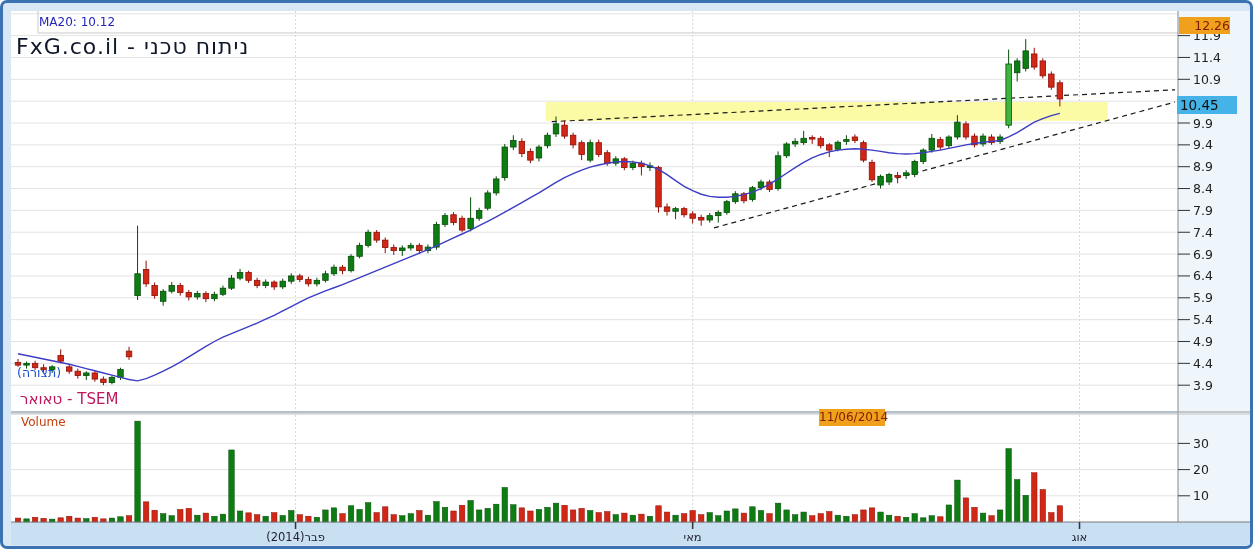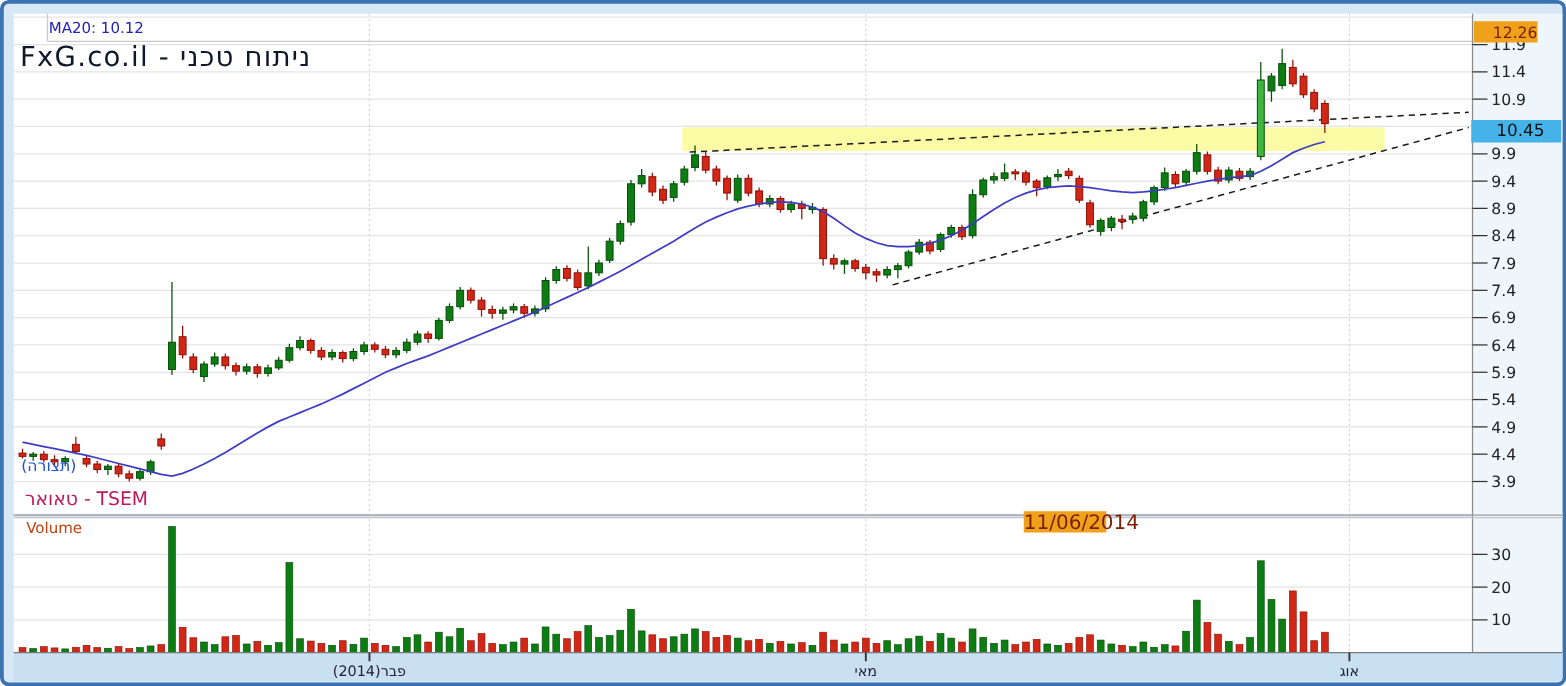--- a/index.html
+++ b/index.html
@@ -10,22 +10,22 @@
   }
   #chart-svg{position:absolute;left:0;top:0;}
   .overlay{position:absolute;white-space:nowrap;}
   #ma-label{left:36px;top:12px;font-size:12px;color:#2525bb;}
   #watermark{left:13px;top:31px;font-size:22px;color:#0f172a;letter-spacing:1px;}
   #annotation{left:14px;top:362px;font-size:12.5px;color:#1d4ed8;}
   #symbol-label{left:17px;top:387px;font-size:15px;color:#be185d;}
   #volume-label{left:18px;top:412px;font-size:12px;color:#c2410c;}
   .badge{position:absolute;box-sizing:border-box;font-size:12.5px;line-height:17px;}
   #badge-high{left:1176px;top:14px;width:51px;height:17px;background:#f0a11c;color:#7e1d00;text-align:right;}
-  #badge-last{left:1174px;top:93px;width:72px;height:18px;background:#45b3e8;color:#101010;font-size:13.5px;line-height:18px;padding-left:20px;}
-  #badge-date{left:816px;top:406px;width:66px;height:17px;background:#f0a11c;color:#7e1d00;font-size:16px;text-align:center;}
+  #badge-last{left:1174px;top:93px;width:60px;height:18px;background:#45b3e8;color:#101010;font-size:13.5px;line-height:18px;padding-left:3px;}
+  #badge-date{left:816px;top:406px;width:66px;height:17px;background:#f0a11c;color:#7e1d00;font-size:12px;text-align:center;}
 </style>
 </head>
 <body>
 
 <div id="win">
   <svg id="chart-svg" width="1253" height="549">
       <rect x="1175" y="8" width="72" height="534" fill="#eef5fb"></rect>
       <rect x="8" y="519" width="1239" height="23" fill="#c9dff2"></rect>
       <rect x="8" y="8" width="1167" height="400" fill="#ffffff"></rect>
       <rect x="8" y="411" width="1167" height="108" fill="#ffffff"></rect>

